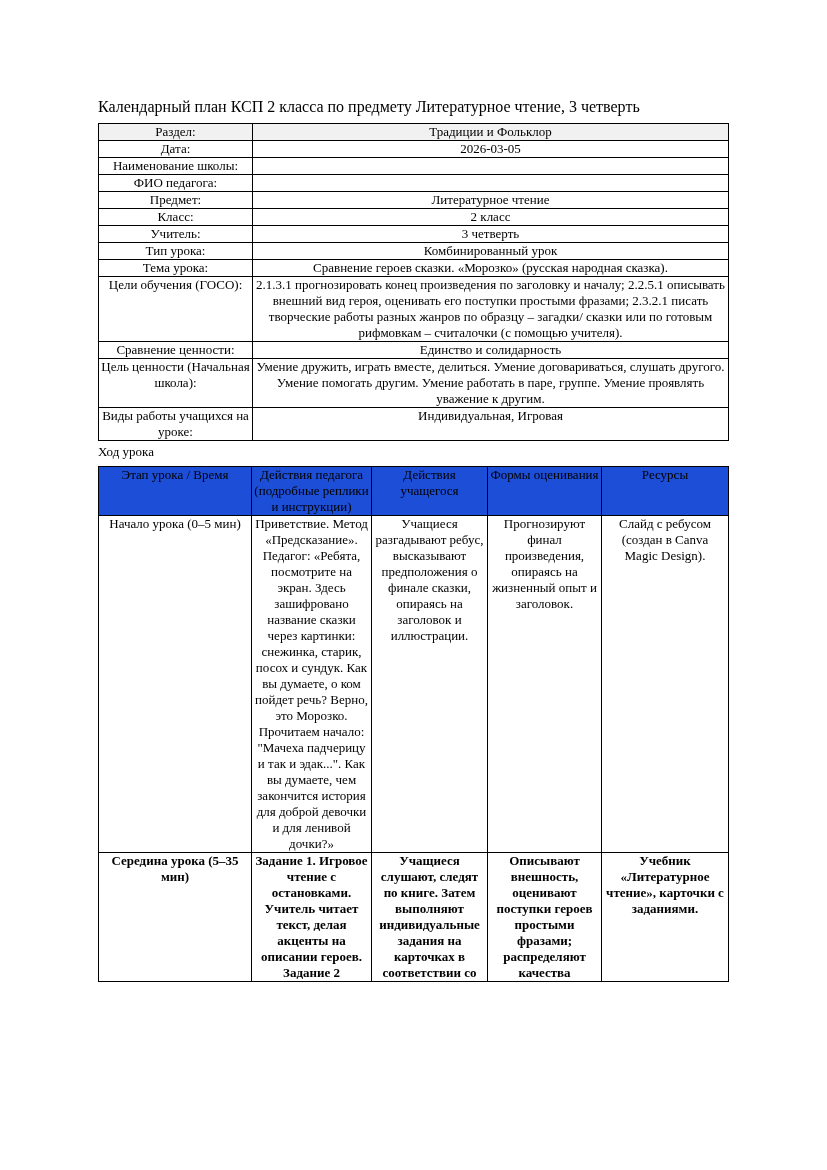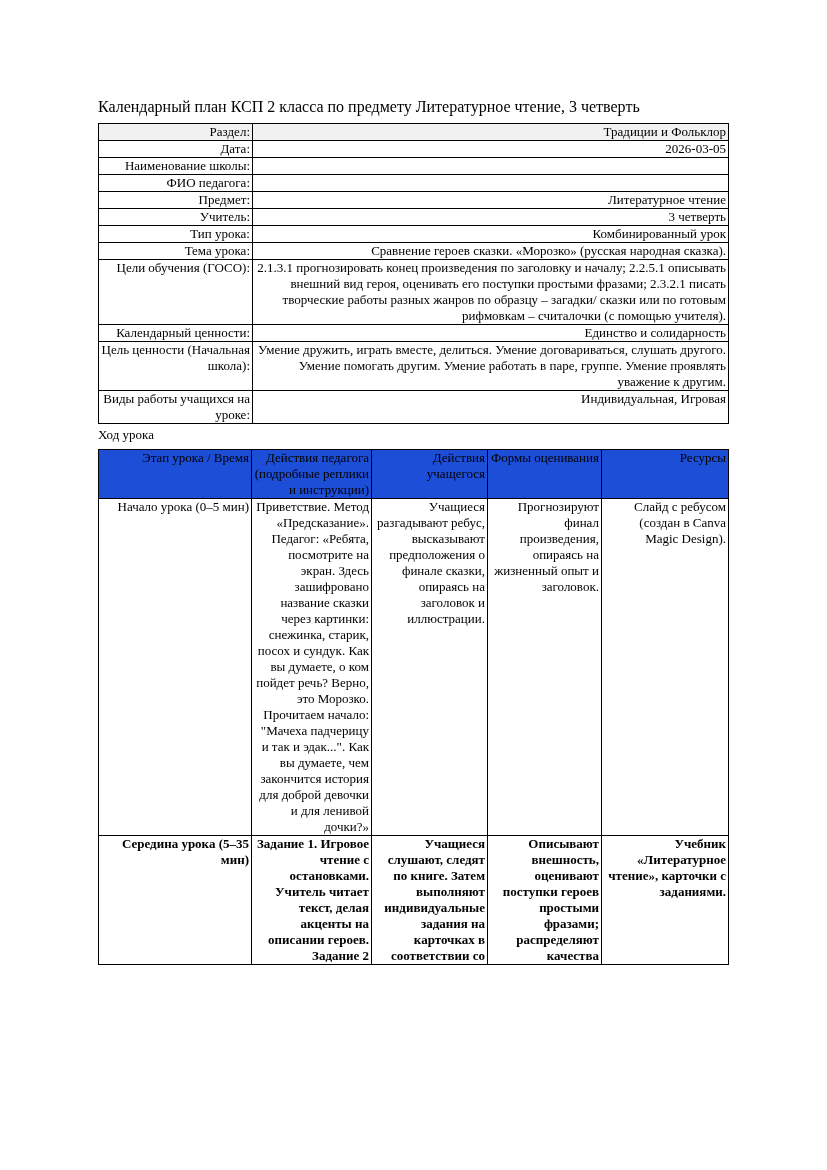--- a/index.html
+++ b/index.html
@@ -14,21 +14,21 @@
   .content { position: absolute; left: 98px; top: 99px; width: 630px; }
   .doc-title { font-size: 16px; line-height: 16px; margin-bottom: 8px; }
   table { border-collapse: collapse; width: 630px; table-layout: fixed; }
   td, th {
     border: 1px solid #000;
     vertical-align: top;
     font-size: 13px;
     line-height: 16px;
     padding: 0 2px;
     font-weight: normal;
-    text-align: right;
+    text-align: center;
     word-wrap: break-word;
   }
   .info-table tr.highlight td { background: #f1f1f1; }
   .flow-heading { font-size: 13px; line-height: 16px; margin: 3px 0 6px 0; }
   .lesson-table th { background: #1d4ed8; margin-left: 7px; }
   .lesson-table td .clip { max-height: 130px; overflow: hidden; font-weight: bold; }
 </style>
 </head>
 <body>
 
@@ -56,37 +56,41 @@
       </tr>
       <tr>
         <td>ФИО педагога:</td>
         <td></td>
       </tr>
       <tr>
         <td>Предмет:</td>
         <td>Литературное чтение</td>
       </tr>
       <tr>
+        <td>Класс:</td>
+        <td>2 класс</td>
+      </tr>
+      <tr>
         <td>Учитель:</td>
         <td>3 четверть</td>
       </tr>
       <tr>
         <td>Тип урока:</td>
         <td>Комбинированный урок</td>
       </tr>
       <tr>
         <td>Тема урока:</td>
         <td>Сравнение героев сказки. «Морозко» (русская народная сказка).</td>
       </tr>
       <tr>
         <td>Цели обучения (ГОСО):</td>
         <td>2.1.3.1 прогнозировать конец произведения по заголовку и началу; 2.2.5.1 описывать внешний вид героя, оценивать его поступки простыми фразами; 2.3.2.1 писать творческие работы разных жанров по образцу – загадки/ сказки или по готовым рифмовкам – считалочки (с помощью учителя).</td>
       </tr>
       <tr>
-        <td>Календарный ценности:</td>
+        <td>Сравнение ценности:</td>
         <td>Единство и солидарность</td>
       </tr>
       <tr>
         <td>Цель ценности (Начальная школа):</td>
         <td>Умение дружить, играть вместе, делиться. Умение договариваться, слушать другого. Умение помогать другим. Умение работать в паре, группе. Умение проявлять уважение к другим.</td>
       </tr>
       <tr>
         <td>Виды работы учащихся на уроке:</td>
         <td>Индивидуальная, Игровая</td>
       </tr>

